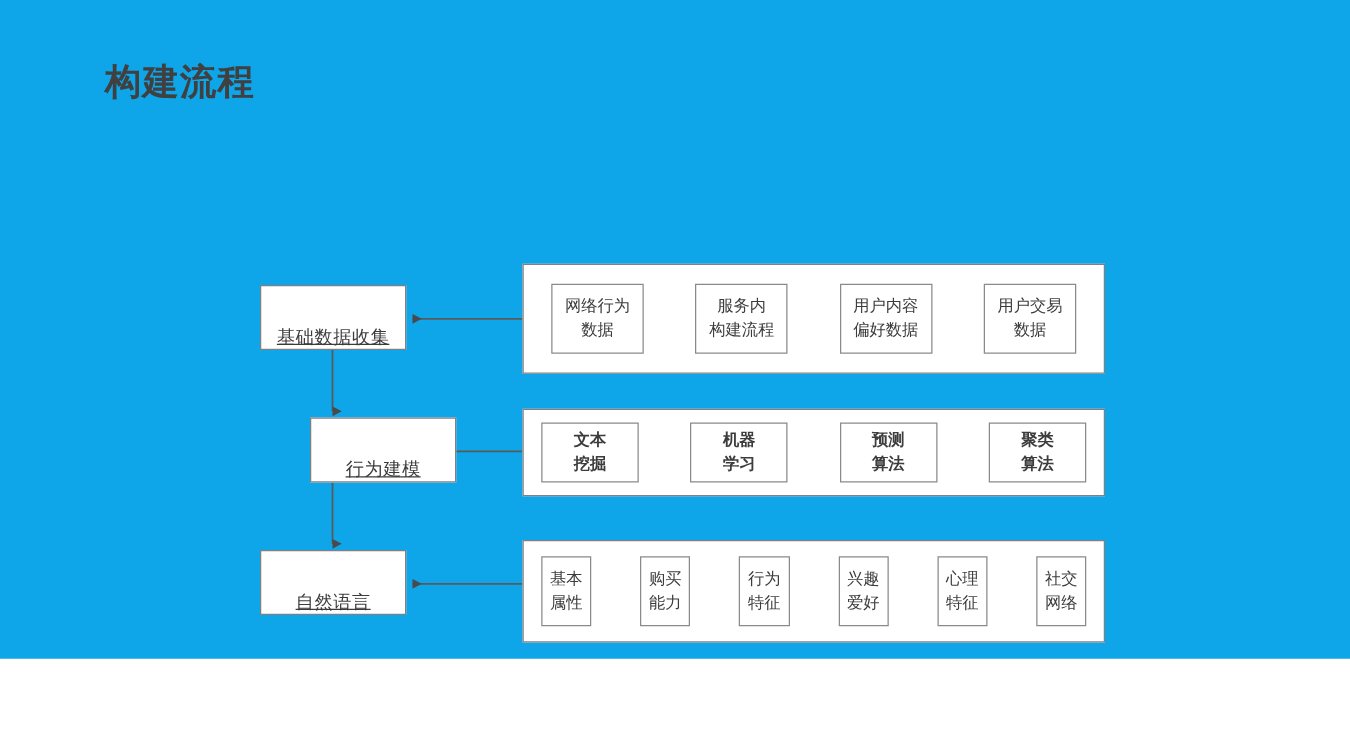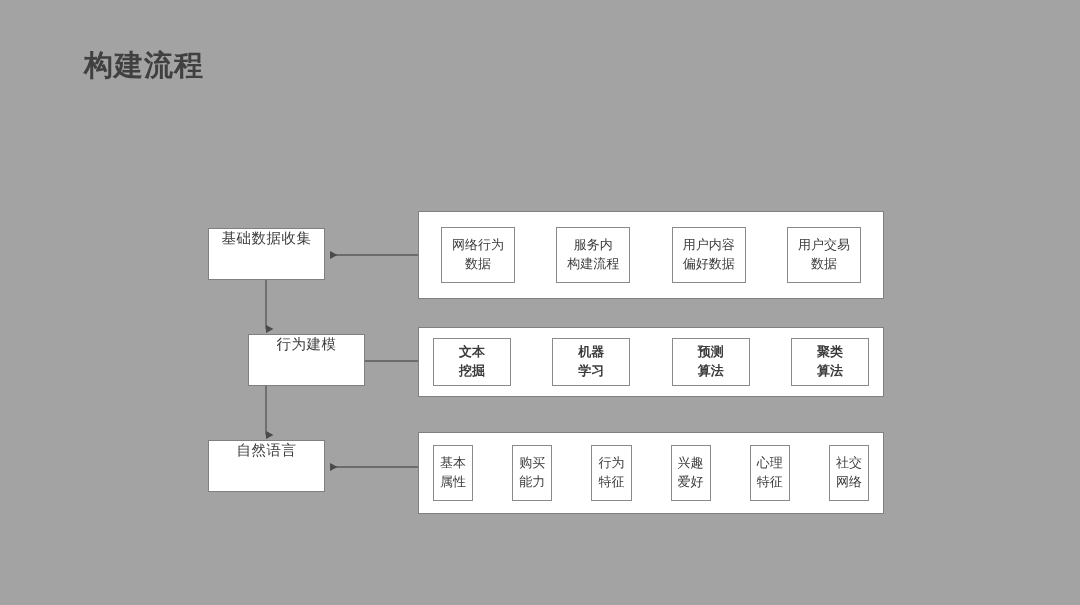--- a/index.html
+++ b/index.html
@@ -12,22 +12,22 @@
     height: 605px;
     position: relative;
     font-family: "Liberation Sans", "DejaVu Sans", sans-serif;
     overflow: hidden;
   }
 
   #slide {
     position: absolute;
     left: 0; top: 0;
     width: 1080px;
-    height: 605px;
-    background: #a3a3a3;
+    height: 527px;
+    background: #0ea5e9;
   }
 
   #page-title {
     position: absolute;
     left: 84px;
     top: 46px;
     font-size: 29px;
     font-weight: bold;
     color: #404040;
     letter-spacing: 1px;
@@ -43,26 +43,27 @@
     height: 605px;
   }
 
   
   .stage-box {
     position: absolute;
     box-sizing: border-box;
     border: 1.4px solid #808080;
     background: #ffffff;
     display: flex;
-    align-items: flex-start;
+    align-items: flex-end;
     justify-content: center;
     font-size: 14.5px;
     color: #3c3c3c;
     letter-spacing: 0.5px;
     white-space: nowrap;
+    text-decoration: underline;
   }
   .stage-box.s1 { left: 208px; top: 228px; width: 117px; height: 52px; }
   .stage-box.s2 { left: 208px; top: 334px; width: 117px; height: 52px; margin-left: 40px; }
   .stage-box.s3 { left: 208px; top: 440px; width: 117px; height: 52px; }
 
   
   .group-box {
     position: absolute;
     box-sizing: border-box;
     border: 1.4px solid #808080;

